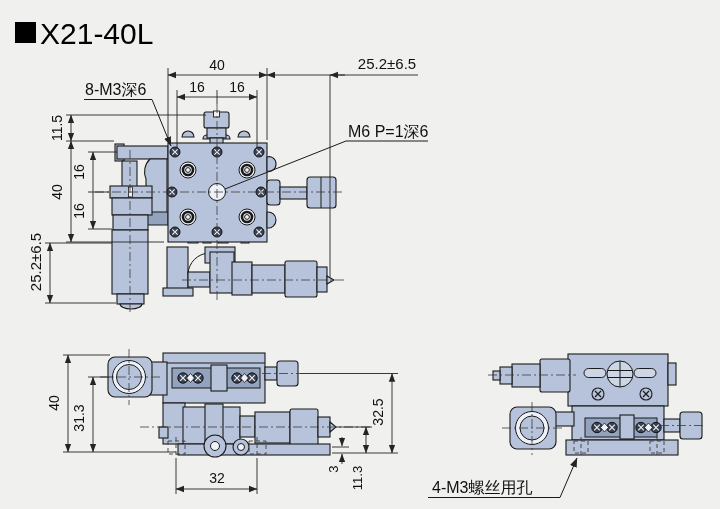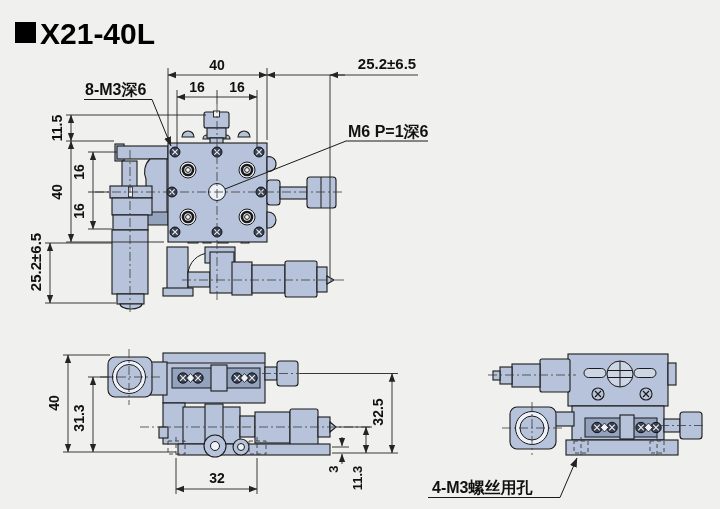--- a/index.html
+++ b/index.html
@@ -2,21 +2,21 @@
 <html><head>
 <meta charset="utf-8">
 <style>
   html,body{margin:0;padding:0;}
   body{
     width:720px;height:509px;
     background:#f0f0ee;
     font-family:"Liberation Sans", sans-serif;
     overflow:hidden;
   }
-  .stage{position:relative;width:571px;height:509px;font-weight:bold;}
+  .stage{position:relative;width:571px;height:509px;}
   svg{position:absolute;left:0;top:0;}
   svg text{fill:#111;}
   .t-dim{font-size:14px;font-family:"Liberation Sans",sans-serif;}
   .t-dim-s{font-size:13px;font-family:"Liberation Sans",sans-serif;}
   .t-lab{font-size:15px;font-family:"Liberation Sans",sans-serif;}
   .t-cjk{font-size:16px;font-family:"Liberation Sans",sans-serif;}
   .t-title{font-size:30px;font-family:"Liberation Sans",sans-serif;fill:#000;}
   .part{fill:#b7c3da;stroke:#1a1a1a;stroke-width:1.1;}
   .part-d{fill:#93a2bd;stroke:#1a1a1a;stroke-width:1;}
   .part-l{fill:#cdd6e4;stroke:#1a1a1a;stroke-width:1;}

